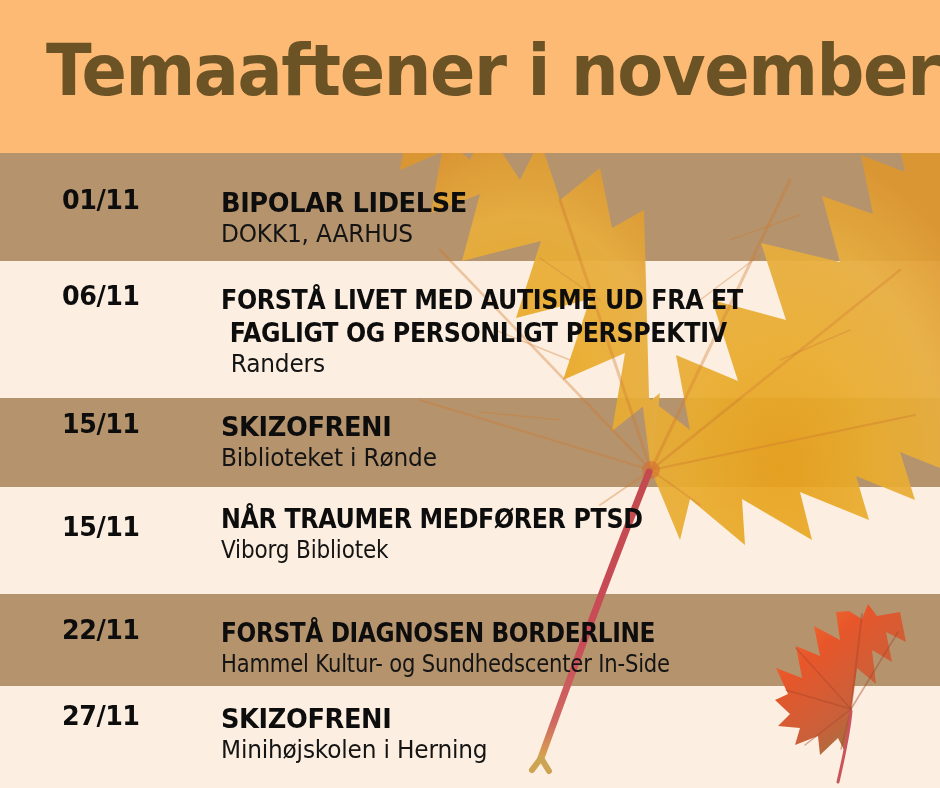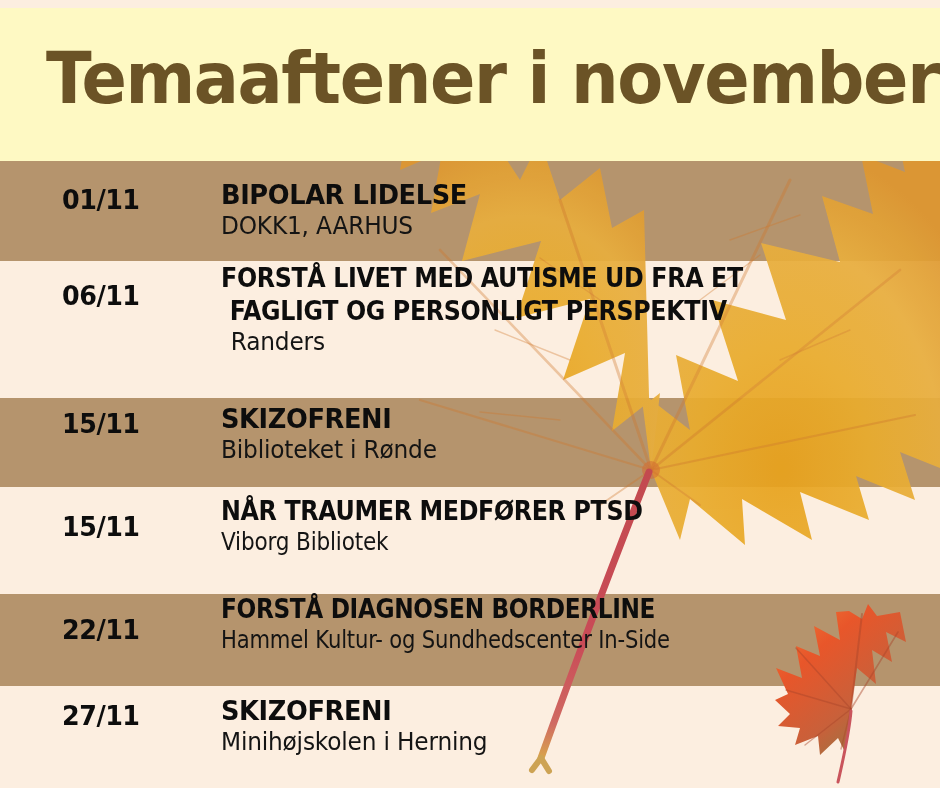--- a/index.html
+++ b/index.html
@@ -12,24 +12,24 @@
     width: 940px;
     height: 788px;
     overflow: hidden;
     background: #ffffff;
     font-family: "Liberation Sans", sans-serif;
   }
 
   
   .header {
     position: absolute;
-    left: 0; top: 8px;
+    left: 0; top: 0;
     width: 940px;
     height: 153px;
-    background: #fef9c3;
+    background: #fdba74;
     z-index: 6;
   }
   .poster-title {
     position: absolute;
     left: 46px;
     top: 27px;
     font-family: "DejaVu Sans", sans-serif;
     font-weight: 700;
     font-size: 72px;
     line-height: 86px;
@@ -86,20 +86,21 @@
     letter-spacing: -0.5px;
     color: #0d0d0d;
     white-space: nowrap;
     transform: scaleX(0.94);
     transform-origin: left center;
   }
   .row-body {
     position: absolute;
     left: 221px;
     right: 0;
+    margin-top: 8px;
   }
   .row-title {
     font-family: "DejaVu Sans", sans-serif;
     font-weight: 700;
     font-size: 27px;
     line-height: 33px;
     letter-spacing: -0.4px;
     color: #0d0d0d;
     white-space: nowrap;
     transform-origin: left top;
@@ -220,42 +221,42 @@
   <div class="rows">
       <div class="row" style="top: 0px;">
         <div class="row-date" style="top: 184px;">01/11</div>
         <div class="row-body" style="top: 178px;">
           <div class="row-title t-wide"><span>BIPOLAR LIDELSE</span></div>
           <div class="row-venue v-wide">DOKK1, AARHUS</div>
         </div>
       </div>
       <div class="row" style="top: 0px;">
         <div class="row-date" style="top: 280px;">06/11</div>
-        <div class="row-body" style="top: 261px;">
+        <div class="row-body" style="top: 275px;">
           <div class="row-title t-cond"><span>FORSTÅ LIVET MED AUTISME UD FRA ET</span><span class="ln2">FAGLIGT OG PERSONLIGT PERSPEKTIV</span></div>
           <div class="row-venue v-wide indent">Randers</div>
         </div>
       </div>
       <div class="row" style="top: 0px;">
         <div class="row-date" style="top: 408px;">15/11</div>
         <div class="row-body" style="top: 402px;">
           <div class="row-title t-wide"><span>SKIZOFRENI</span></div>
           <div class="row-venue v-wide">Biblioteket i Rønde</div>
         </div>
       </div>
       <div class="row" style="top: 0px;">
         <div class="row-date" style="top: 511px;">15/11</div>
         <div class="row-body" style="top: 494px;">
           <div class="row-title t-cond"><span>NÅR TRAUMER MEDFØRER PTSD</span></div>
           <div class="row-venue v-cond">Viborg Bibliotek</div>
         </div>
       </div>
       <div class="row" style="top: 0px;">
         <div class="row-date" style="top: 614px;">22/11</div>
-        <div class="row-body" style="top: 592px;">
+        <div class="row-body" style="top: 608px;">
           <div class="row-title t-cond2"><span>FORSTÅ DIAGNOSEN BORDERLINE</span></div>
           <div class="row-venue v-cond2">Hammel Kultur- og Sundhedscenter In-Side</div>
         </div>
       </div>
       <div class="row" style="top: 0px;">
         <div class="row-date" style="top: 700px;">27/11</div>
         <div class="row-body" style="top: 694px;">
           <div class="row-title t-wide"><span>SKIZOFRENI</span></div>
           <div class="row-venue v-wide">Minihøjskolen i Herning</div>
         </div>

